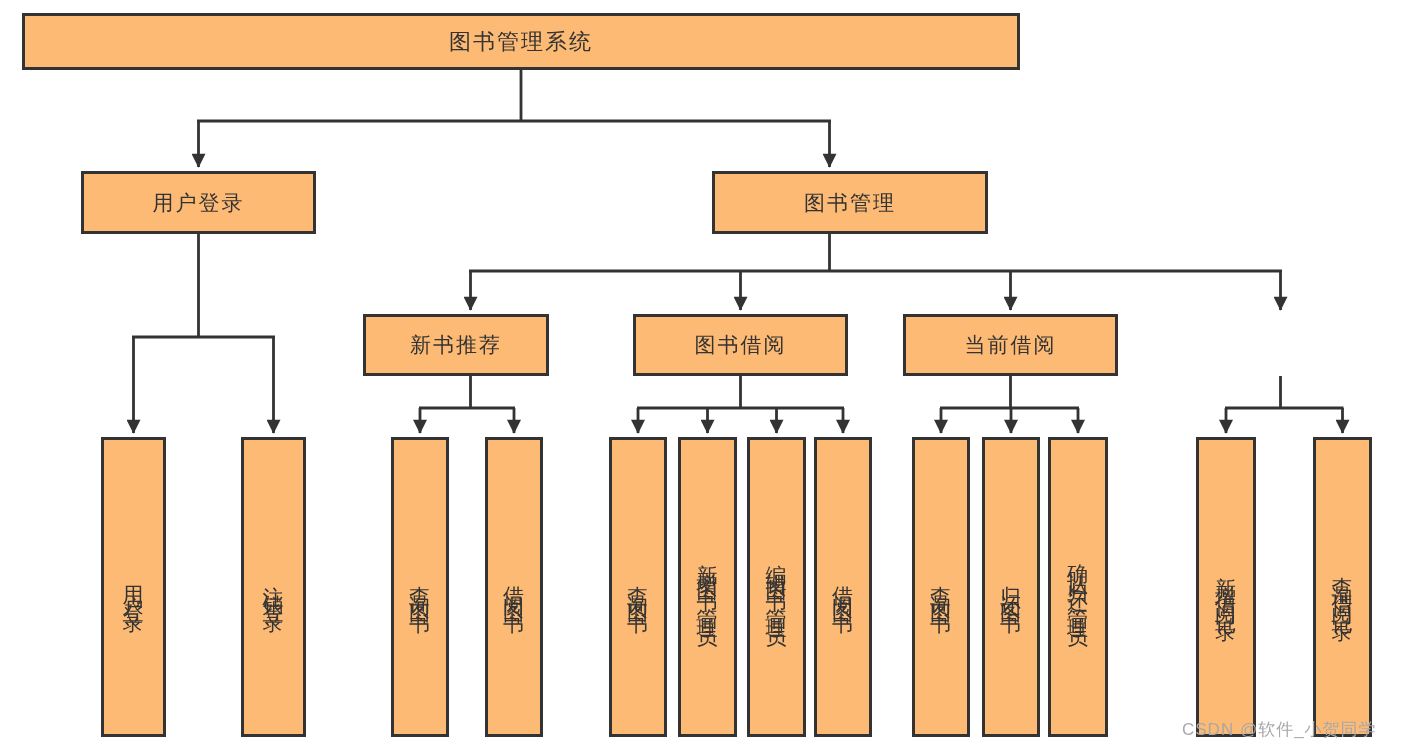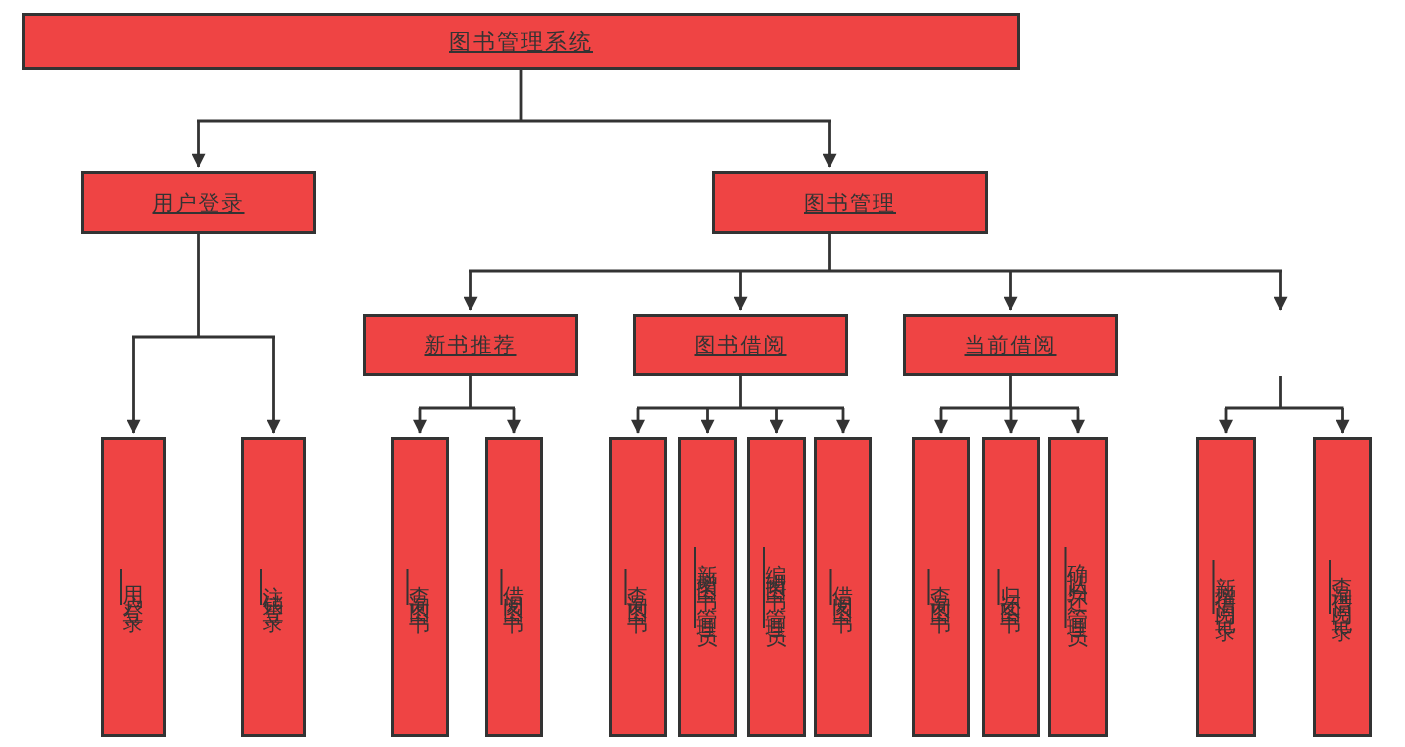--- a/index.html
+++ b/index.html
@@ -17,30 +17,29 @@
   }
   #connectors { position: absolute; left: 0; top: 0; }
   #connectors path {
     stroke: var(--line, #333333);
     stroke-width: 2.8;
     fill: none;
   }
   #connectors marker path { fill: var(--line, #333333); stroke: none; }
   .node {
     position: absolute;
-    background: #ef4444;
+    background: #fdba74;
     border: 3px solid var(--box_border, #333333);
     display: flex;
     align-items: center;
     justify-content: center;
     color: var(--text, #333333);
     font-size: 21px;
     letter-spacing: 2px;
     text-align: center;
-    text-decoration: underline;
   }
   .node.root { font-size: 22px; }
   .leaf .vtext {
     writing-mode: vertical-rl;
     text-orientation: mixed;
     letter-spacing: 9px;
     line-height: 1;
   }
   #watermark {
     position: absolute;
@@ -99,21 +98,21 @@
       <path d="M1226 408 V433" marker-end="url(#arrow)"></path>
       <path d="M1342.5 408 V433" marker-end="url(#arrow)"></path>
     </g>
   </svg>
 
   <div class="node root" style="left:22px;top:13px;width:998px;height:57px">图书管理系统</div>
 
   <div class="node" style="left:81px;top:171px;width:235px;height:63px">用户登录</div>
   <div class="node" style="left:712px;top:171px;width:276px;height:63px">图书管理</div>
 
-  <div class="node" style="left:363px;top:314px;width:215px;height:62px">新书推荐</div>
+  <div class="node" style="left:363px;top:314px;width:186px;height:62px">新书推荐</div>
   <div class="node" style="left:633px;top:314px;width:215px;height:62px">图书借阅</div>
   <div class="node" style="left:903px;top:314px;width:215px;height:62px">当前借阅</div>
 
   <div class="node leaf" style="left:101px;top:437px;width:65px;height:300px">
     <span class="vtext">用户登录</span>
   </div>
   <div class="node leaf" style="left:241px;top:437px;width:65px;height:300px">
     <span class="vtext">注销登录</span>
   </div>
   <div class="node leaf" style="left:391px;top:437px;width:58px;height:300px">
@@ -143,14 +142,15 @@
   <div class="node leaf" style="left:1048px;top:437px;width:60px;height:300px">
     <span class="vtext">确认归还（管理员）</span>
   </div>
   <div class="node leaf" style="left:1196px;top:437px;width:60px;height:300px">
     <span class="vtext">新增借阅记录</span>
   </div>
   <div class="node leaf" style="left:1313px;top:437px;width:59px;height:300px">
     <span class="vtext">查询借阅记录</span>
   </div>
 
+  <div id="watermark">CSDN @软件_小贺同学</div>
 
 </div>
 
 </body></html>

